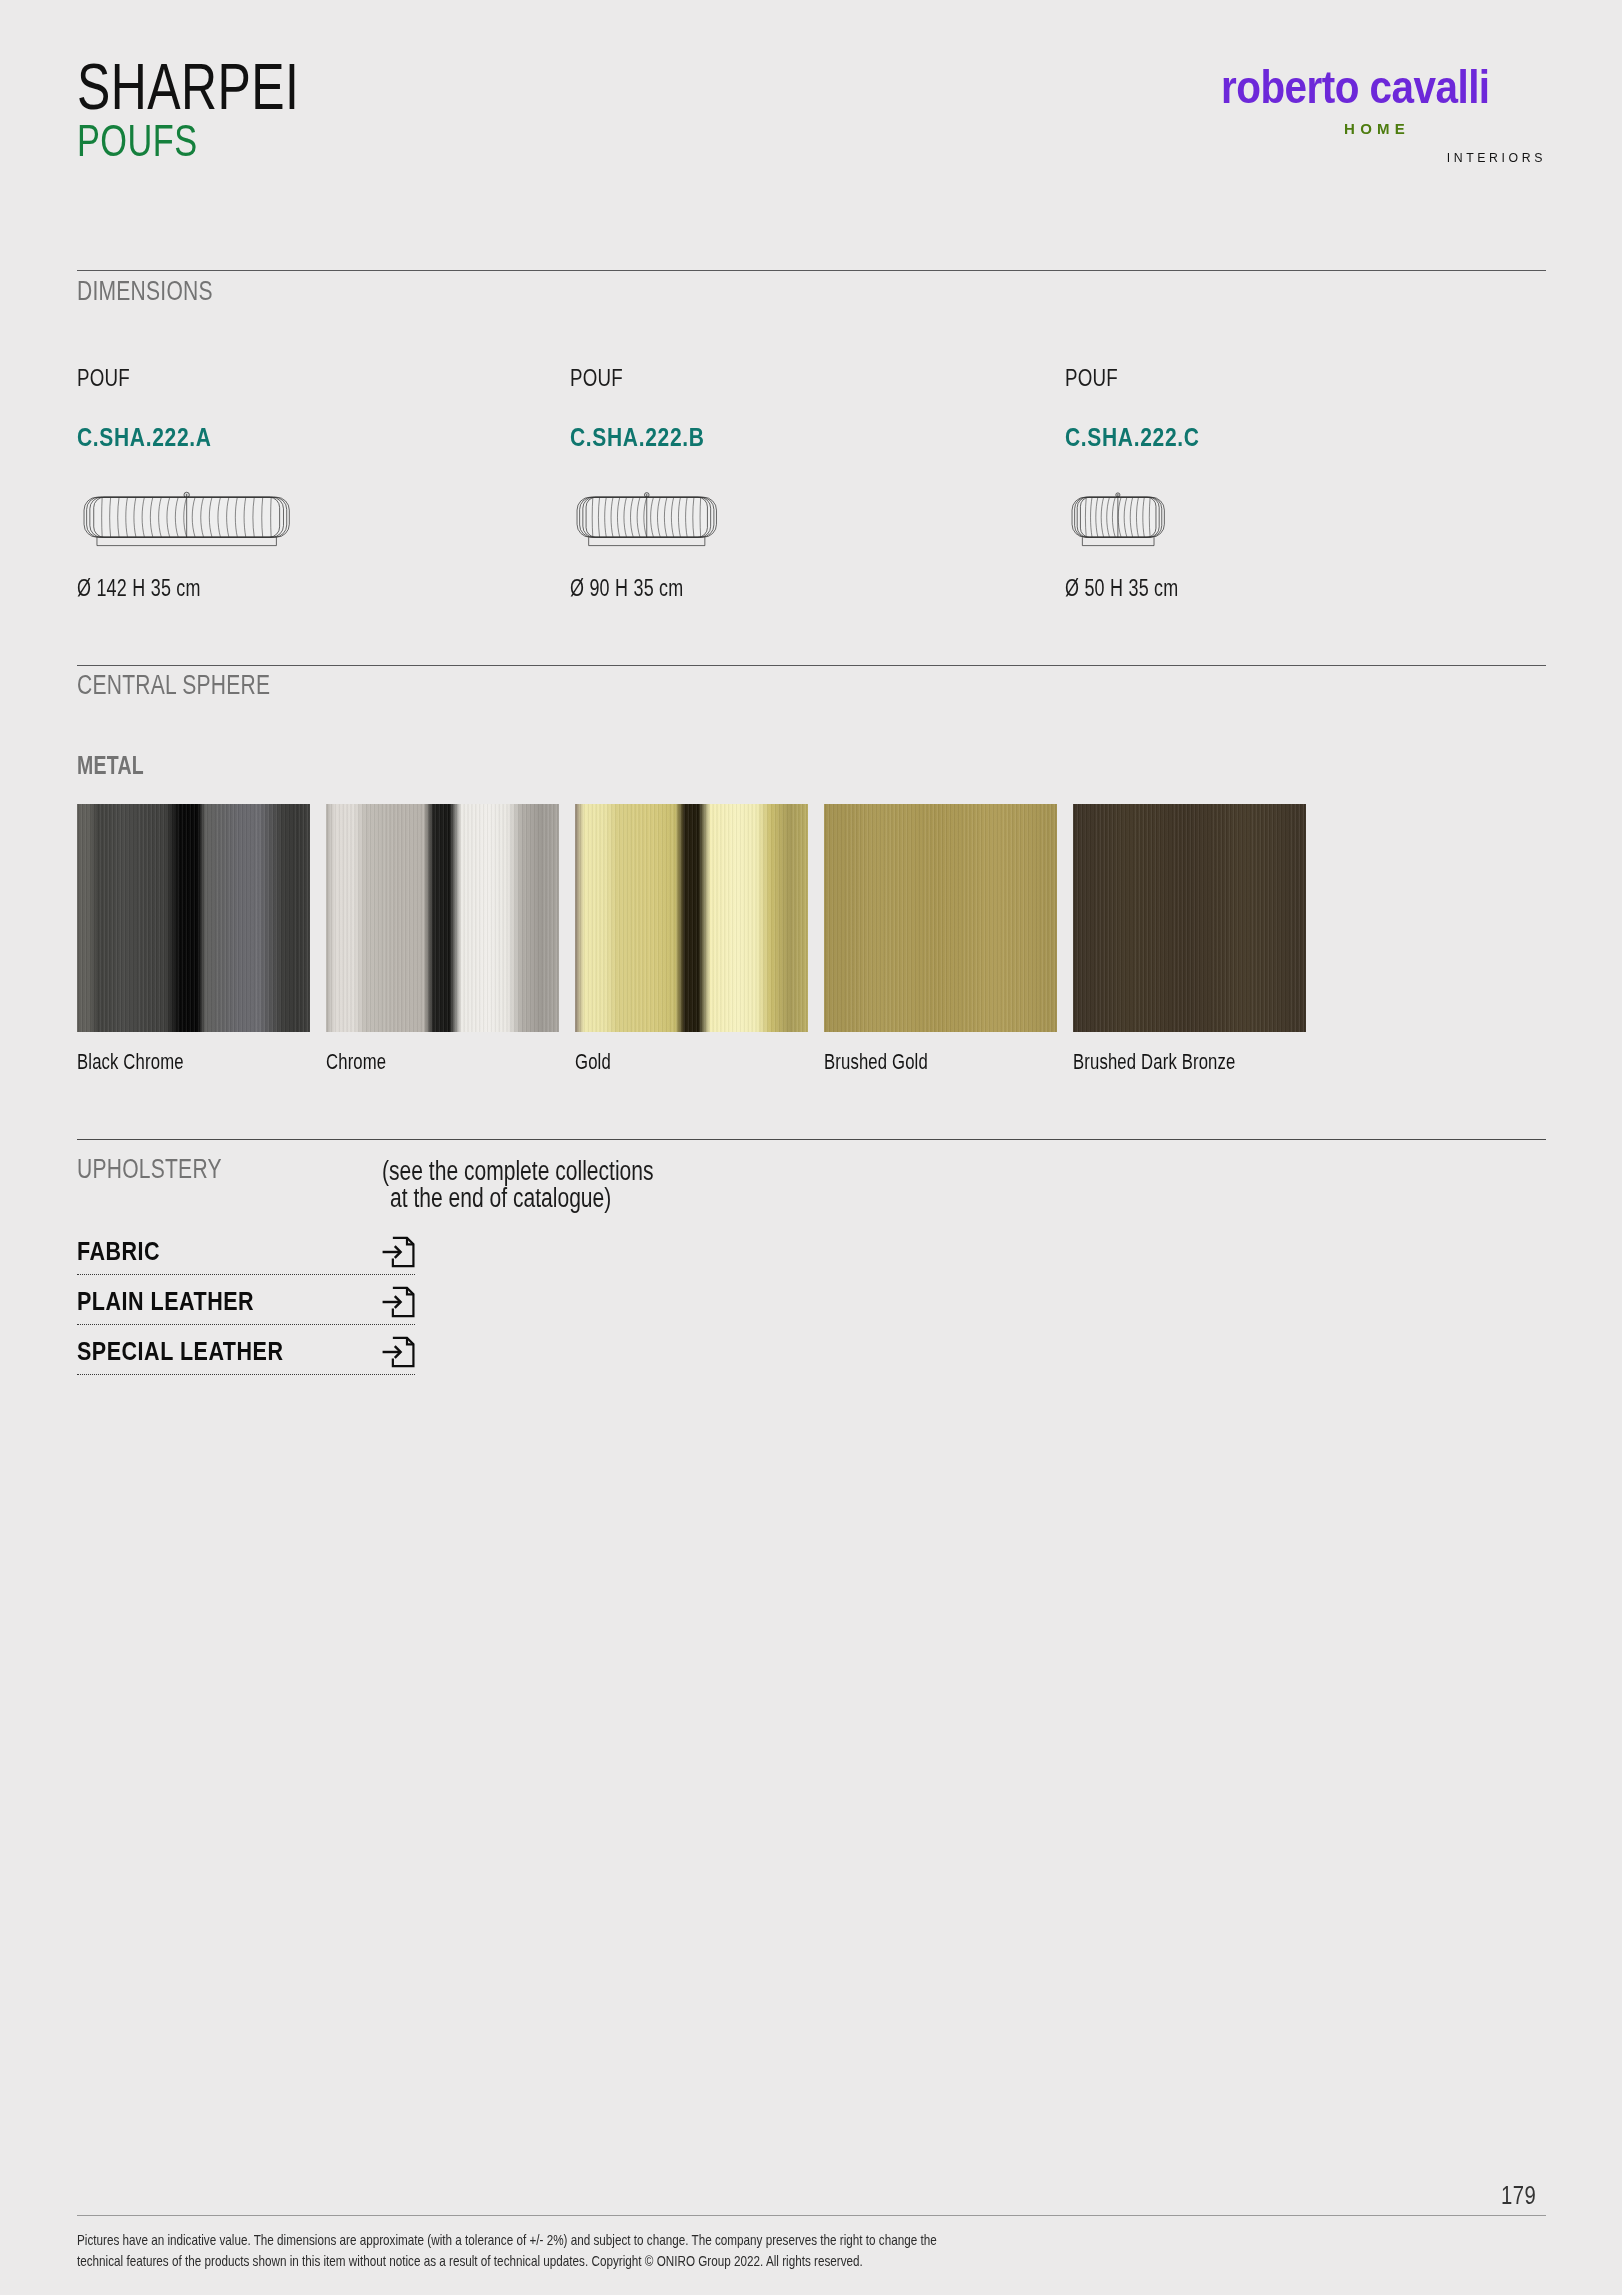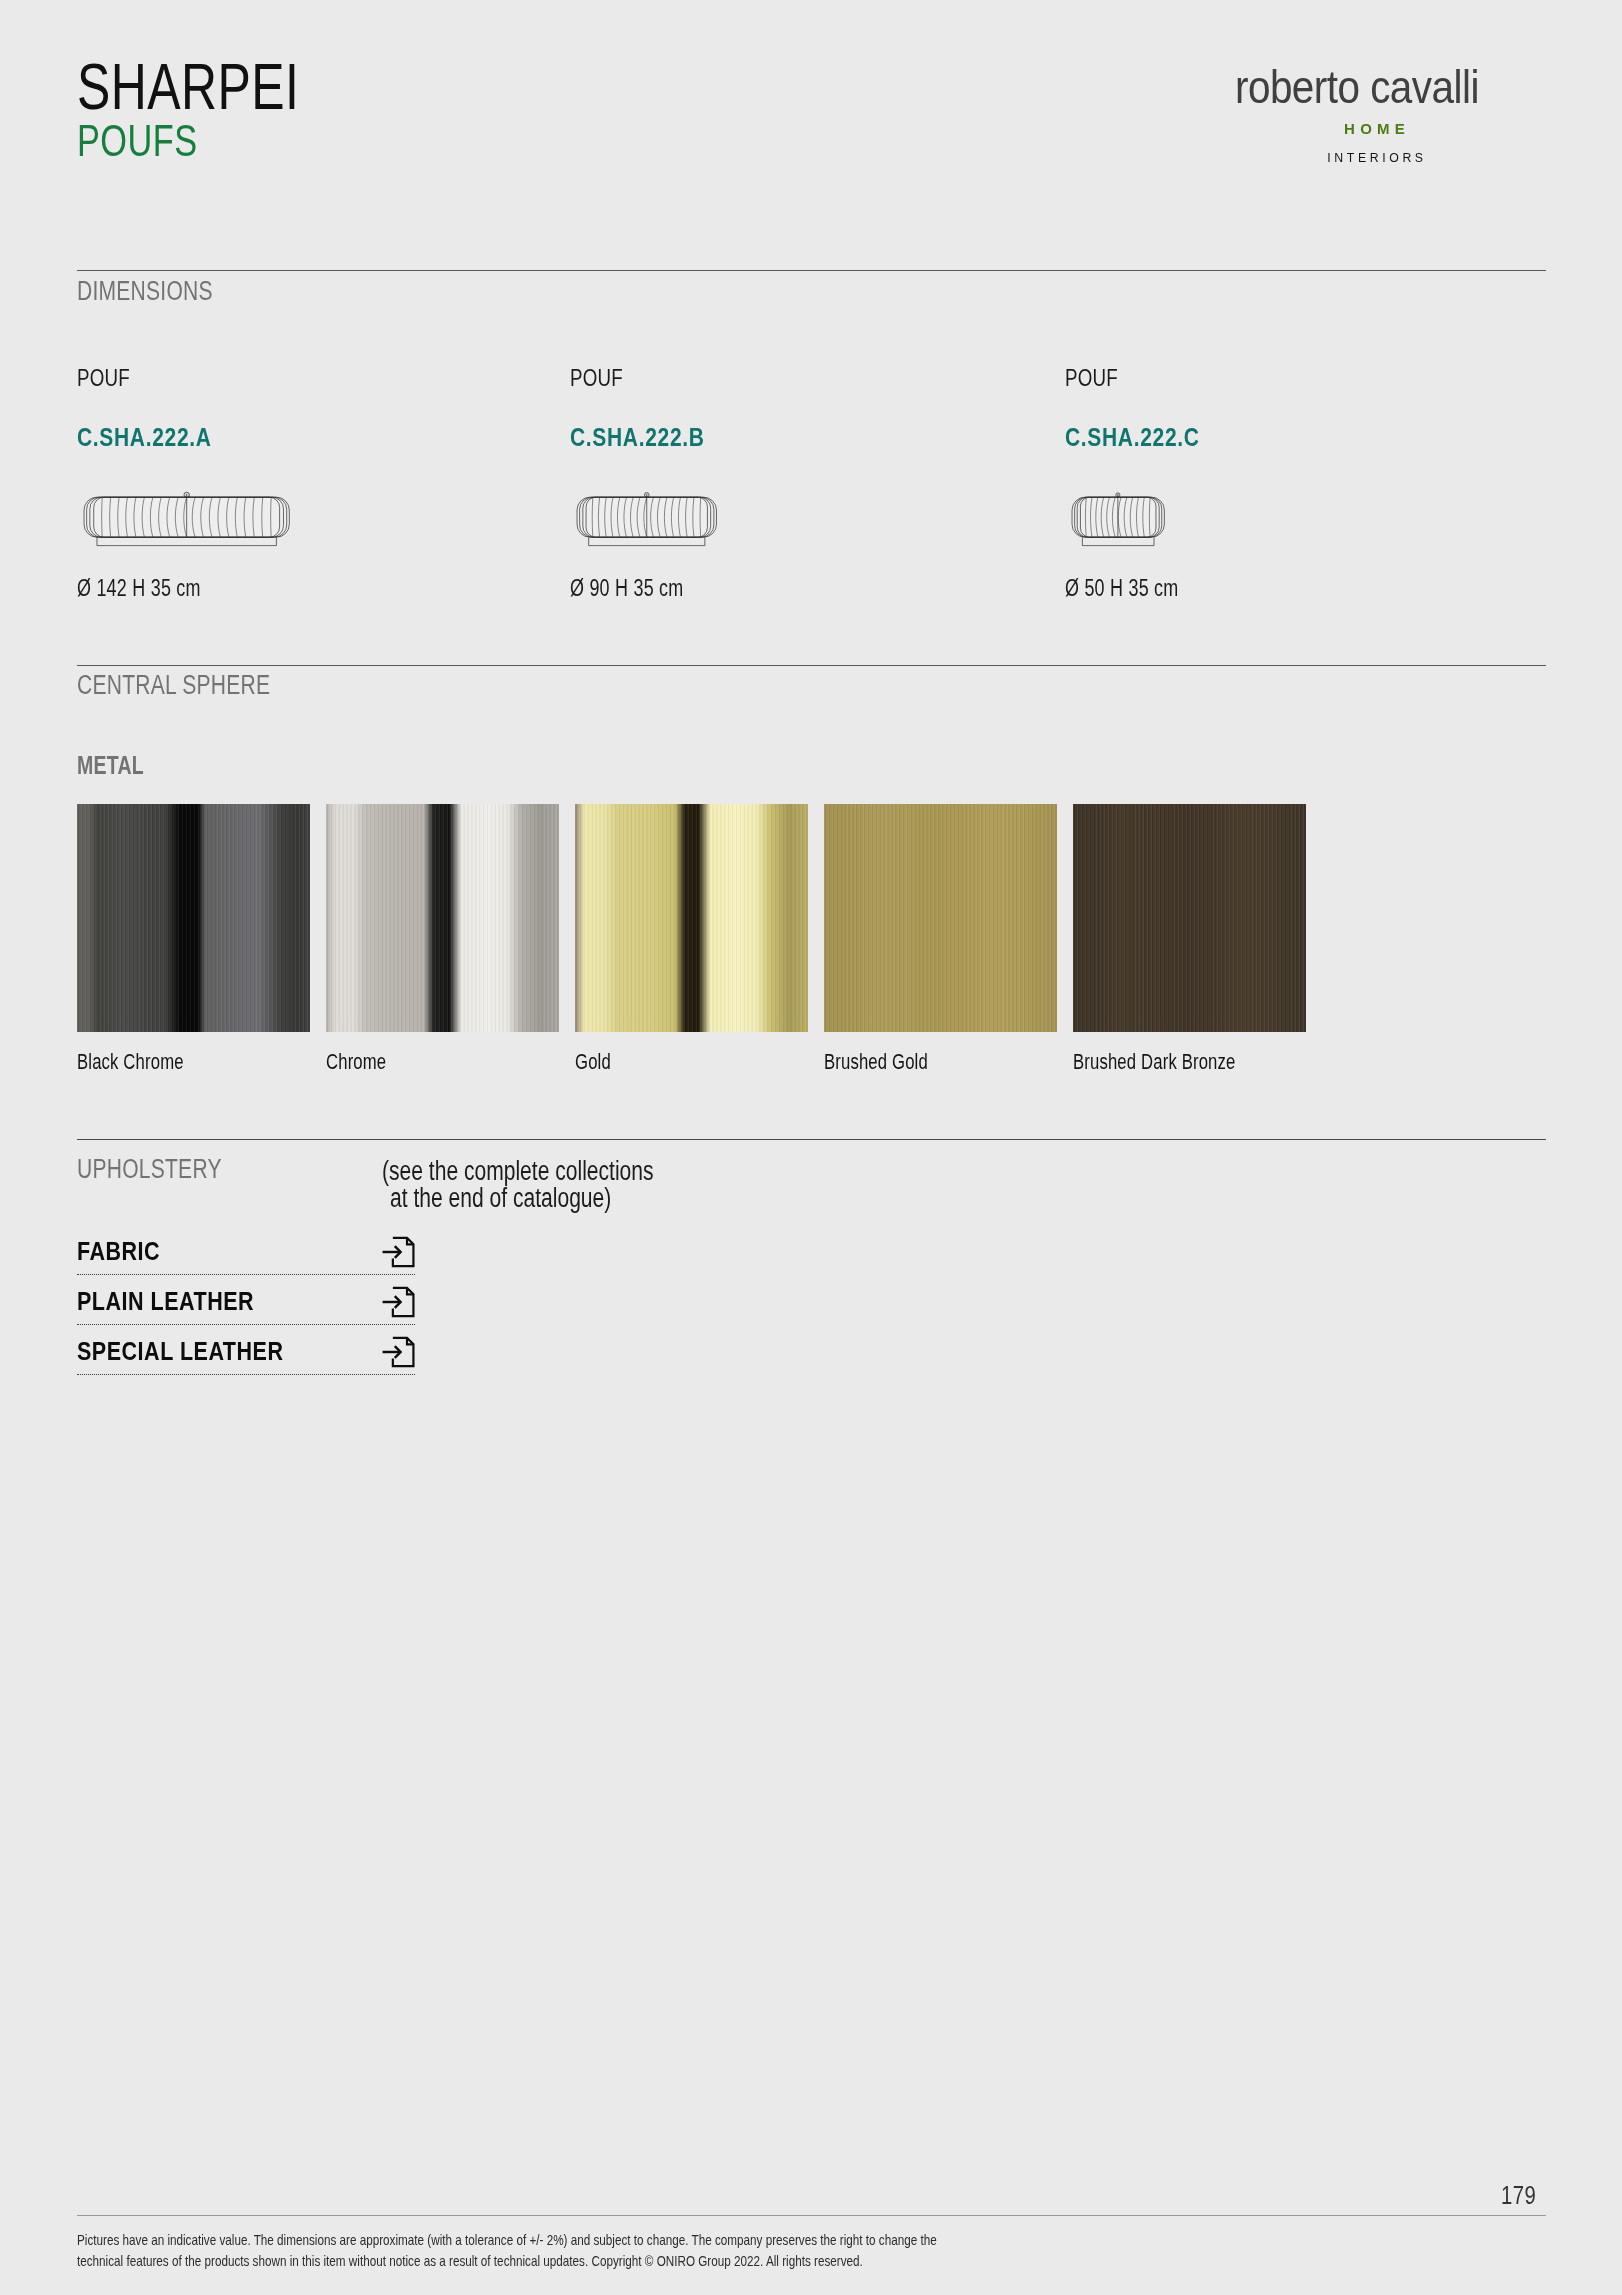--- a/index.html
+++ b/index.html
@@ -58,38 +58,39 @@
 
   .brand {
     position: absolute;
     right: 0;
     top: 0;
     text-align: center;
     width: 338px;
   }
   .brand-name {
     font-size: 47px;
-    font-weight: 400;
+    font-weight: 700;
     letter-spacing: -0.6px;
-    color: #404040;
+    color: #6d28d9;
     line-height: 49px;
   }
   .brand-home {
     font-size: 15px;
     letter-spacing: 5.2px;
     font-weight: 700;
     color: #4d7c0f;
     margin-top: 9px;
   }
   .brand-interiors {
     font-size: 12.3px;
     letter-spacing: 3.6px;
     font-weight: 400;
     color: #141414;
     margin-top: 14.3px;
+    text-align: right;
   }
 
   
   .rule {
     position: absolute;
     left: 77px;
     width: 1469px;
     height: 1.3px;
     background: #59595b;
   }

